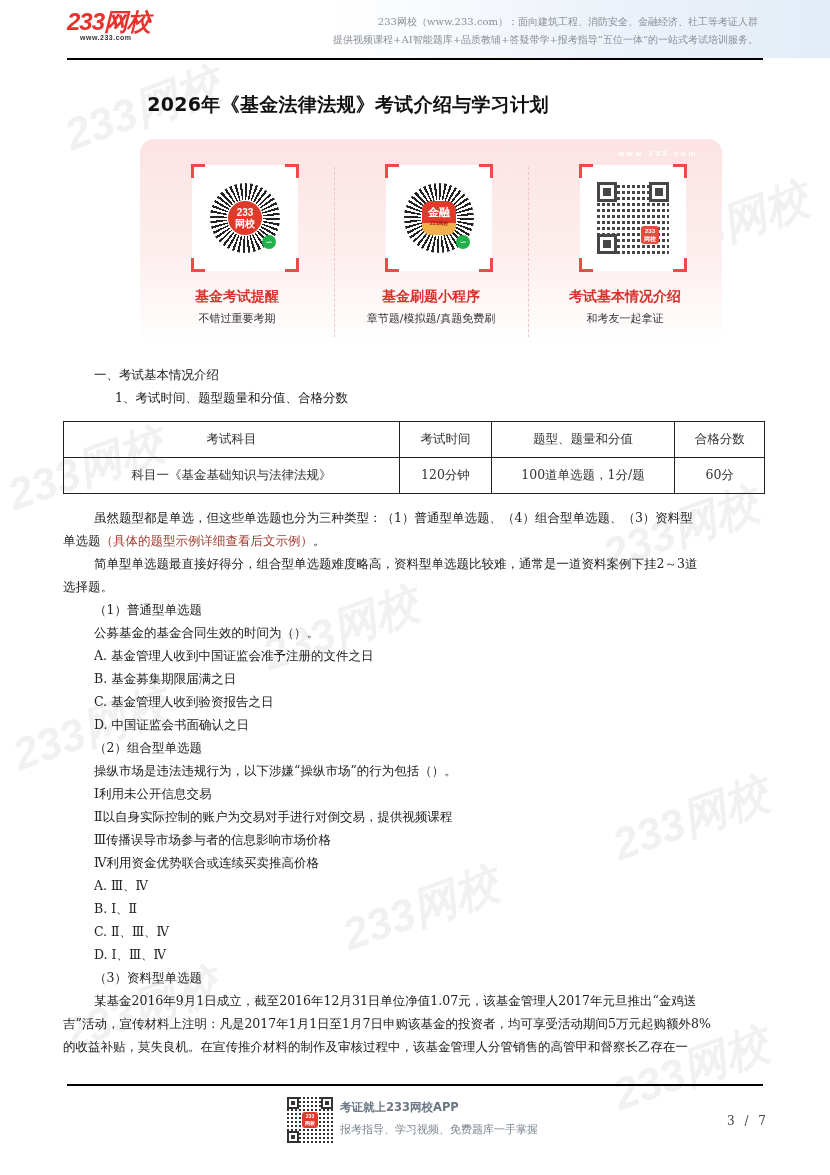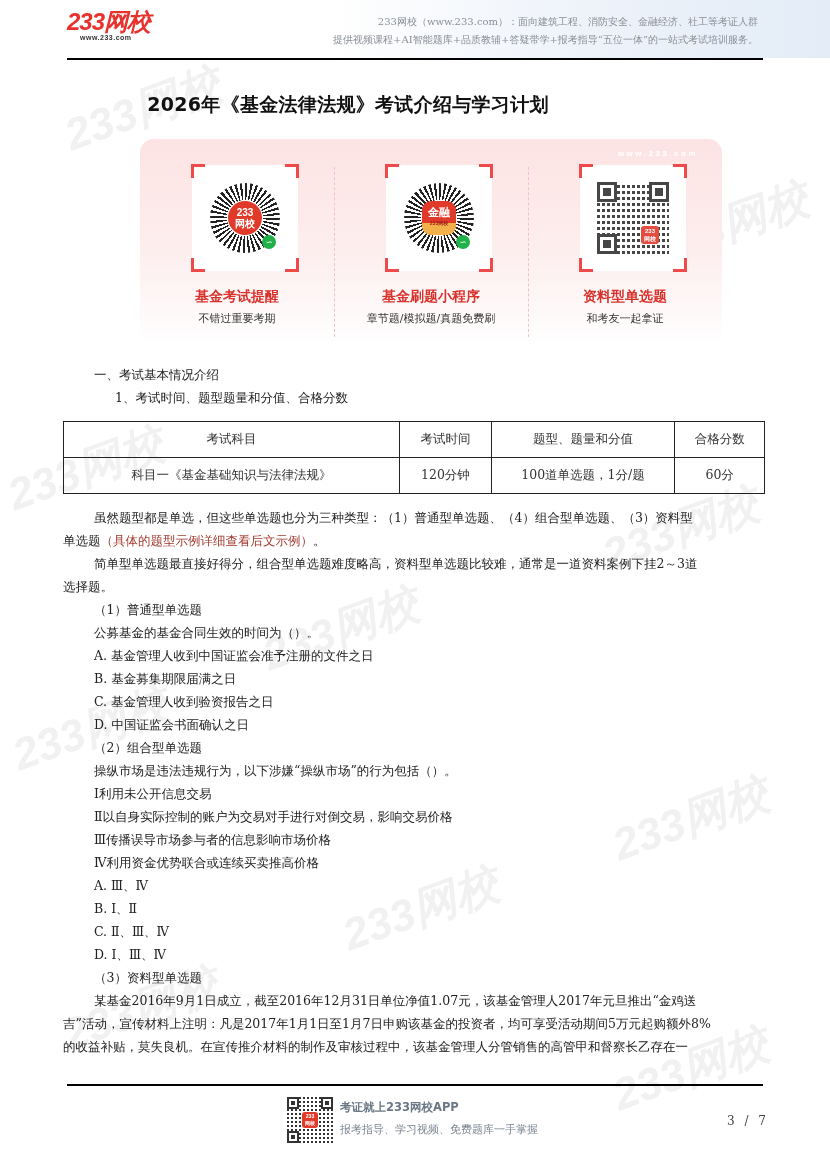--- a/index.html
+++ b/index.html
@@ -169,21 +169,21 @@
       <div class="sq-qr">
         <div class="finder" style="left:0;top:0;"></div>
         <div class="finder" style="right:0;top:0;"></div>
         <div class="finder" style="left:0;bottom:0;"></div>
         <div class="sq-logo">
           <div>233</div>
           <div>网校</div>
         </div>
       </div>
     </div>
-    <div class="b-head">资料型单选题</div>
+    <div class="b-head">考试基本情况介绍</div>
     <div class="b-sub">和考友一起拿证</div>
   </div>
 </div>
 
 <div class="t" style="left:94px;top:367px;">一、考试基本情况介绍</div>
 <div class="t" style="left:94px;top:390px;margin-left:21px;">1、考试时间、题型题量和分值、合格分数</div>
 
 <table class="exam">
   <colgroup>
       <col style="width:326px">
@@ -217,21 +217,21 @@
 <div class="t" style="left:94px;top:602px;">（1）普通型单选题</div>
 <div class="t" style="left:94px;top:625px;">公募基金的基金合同生效的时间为（）。</div>
 <div class="t" style="left:94px;top:648px;">A. 基金管理人收到中国证监会准予注册的文件之日</div>
 <div class="t" style="left:94px;top:671px;">B. 基金募集期限届满之日</div>
 <div class="t" style="left:94px;top:694px;">C. 基金管理人收到验资报告之日</div>
 <div class="t" style="left:94px;top:717px;">D. 中国证监会书面确认之日</div>
 
 <div class="t" style="left:94px;top:740px;">（2）组合型单选题</div>
 <div class="t" style="left:94px;top:763px;">操纵市场是违法违规行为，以下涉嫌“操纵市场”的行为包括（）。</div>
 <div class="t" style="left:94px;top:786px;">Ⅰ利用未公开信息交易</div>
-<div class="t" style="left:94px;top:809px;">Ⅱ以自身实际控制的账户为交易对手进行对倒交易，影响交易价格</div>
+<div class="t" style="left:94px;top:809px;">Ⅱ以自身实际控制的账户为交易对手进行对倒交易，提供视频课程</div>
 <div class="t" style="left:94px;top:832px;">Ⅲ传播误导市场参与者的信息影响市场价格</div>
 <div class="t" style="left:94px;top:855px;">Ⅳ利用资金优势联合或连续买卖推高价格</div>
 <div class="t" style="left:94px;top:878px;">A. Ⅲ、Ⅳ</div>
 <div class="t" style="left:94px;top:901px;">B. Ⅰ、Ⅱ</div>
 <div class="t" style="left:94px;top:924px;">C. Ⅱ、Ⅲ、Ⅳ</div>
 <div class="t" style="left:94px;top:947px;">D. Ⅰ、Ⅲ、Ⅳ</div>
 
 <div class="t" style="left:94px;top:970px;">（3）资料型单选题</div>
 <div class="t" style="left:94px;top:993px;">某基金2016年9月1日成立，截至2016年12月31日单位净值1.07元，该基金管理人2017年元旦推出“金鸡送</div>
 <div class="t" style="left:63px;top:1016px;">吉”活动，宣传材料上注明：凡是2017年1月1日至1月7日申购该基金的投资者，均可享受活动期间5万元起购额外8%</div>

